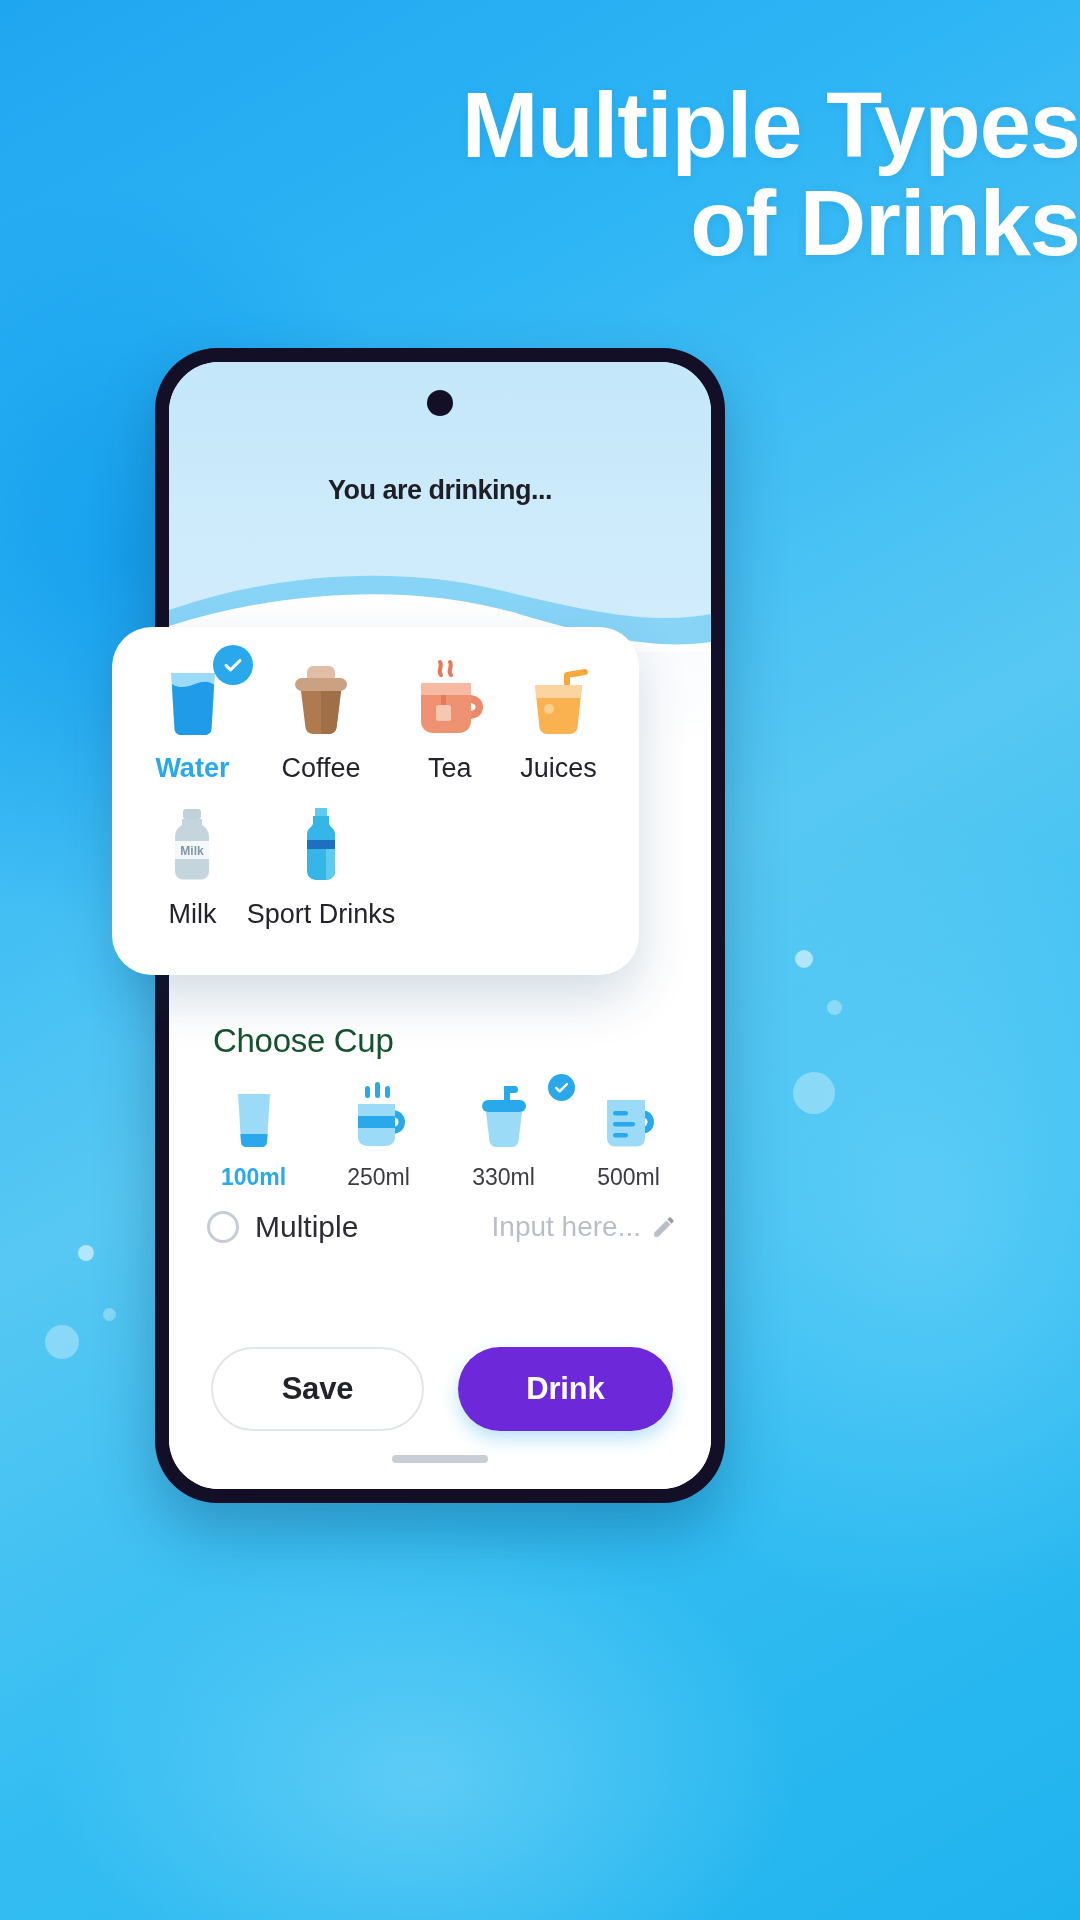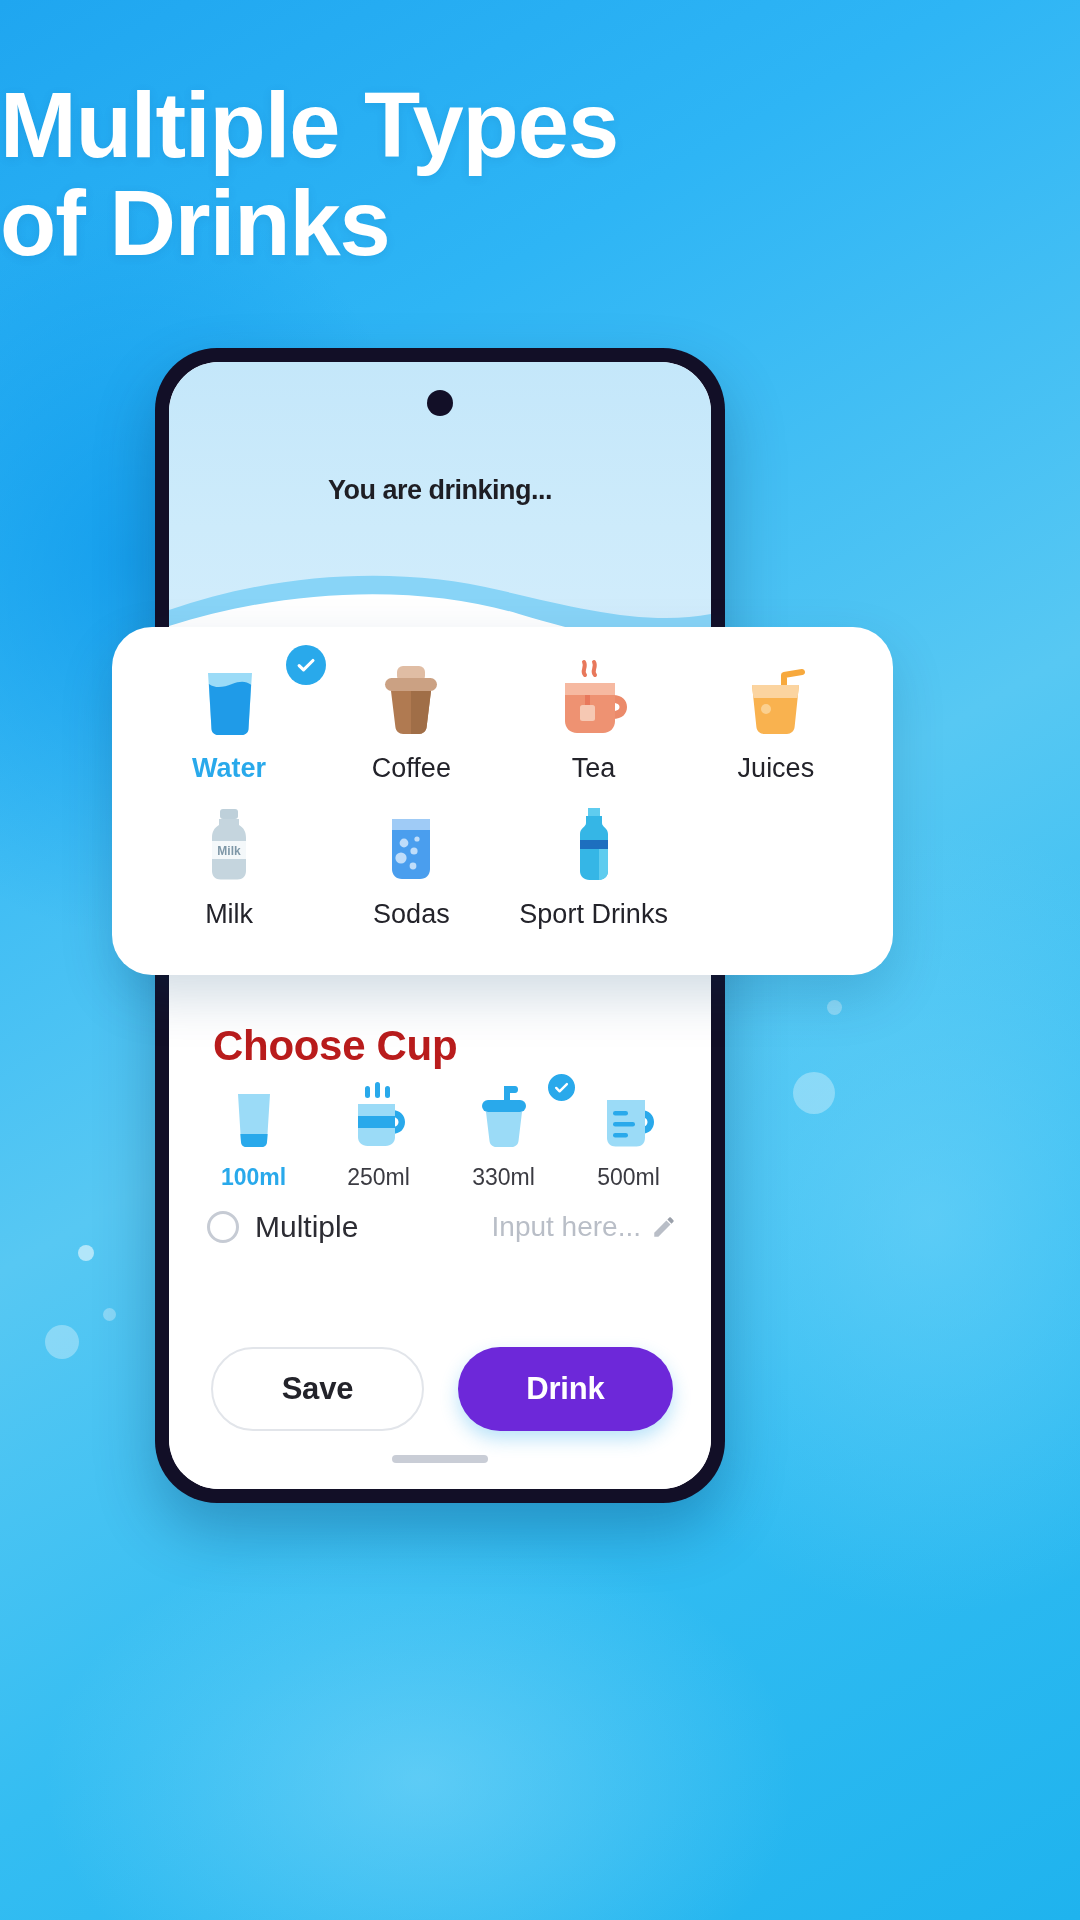--- a/index.html
+++ b/index.html
@@ -29,21 +29,21 @@
     position: absolute; left: 40px; bottom: -120px;
     width: 760px; height: 520px; border-radius: 50%;
     background: radial-gradient(ellipse at center, rgba(150,225,252,0.45) 0%, rgba(150,225,252,0) 70%);
   }
   .bubble { position: absolute; border-radius: 50%; background: rgba(255,255,255,0.55); }
   .bubble.soft { background: rgba(255,255,255,0.32); }
 
   
   .headline {
     position: absolute; left: 0; top: 76px; width: 1080px;
-    text-align: left;
+    text-align: right;
     color: #ffffff;
     font-size: 92px;
     line-height: 98px;
     font-weight: 700;
     letter-spacing: -1px;
     text-shadow: 0 2px 10px rgba(0,80,140,0.12);
   }
   .headline .l2 { display: block; }
 
   
@@ -81,21 +81,21 @@
     font-size: 27px; font-weight: 700; letter-spacing: -0.5px;
   }
   .home-indicator {
     position: absolute; left: 50%; bottom: 26px; transform: translateX(-50%);
     width: 96px; height: 8px; border-radius: 4px; background: #C9CDD6;
   }
 
   
   .choose-cup-title {
     position: absolute; left: 44px; top: 660px;
-    color: #b91c1c; font-size: 42px; font-weight: 700; letter-spacing: -0.3px;
+    color: #14532d; font-size: 33px; font-weight: 400; letter-spacing: -0.3px;
   }
   .cup-row {
     position: absolute; left: 22px; top: 718px; width: 500px;
     display: flex;
   }
   .cup-item {
     flex: 1; display: flex; flex-direction: column; align-items: center;
     position: relative;
   }
   .cup-art { position: relative; width: 72px; height: 74px; }
@@ -143,21 +143,21 @@
     text-align: center;
   }
   .btn-drink {
     flex: 1.03; background: #6d28d9; color: #ffffff;
     box-shadow: 0 8px 18px rgba(39,168,236,0.32);
   }
 
   
   .drinks-card {
     position: absolute; left: 112px; top: 627px;
-    width: 781px; height: 348px;
+    width: 527px; height: 348px;
     background: #ffffff;
     border-radius: 40px;
     box-shadow: 0 22px 52px rgba(5,60,105,0.18);
     padding: 30px 26px 26px 26px;
   }
   .drinks-grid {
     display: grid;
     grid-template-columns: repeat(4, 1fr);
     grid-template-rows: 1fr 1fr;
     height: 100%;
@@ -361,34 +361,20 @@
           <svg class="art" viewBox="0 0 86 86">
             <rect x="34" y="6" width="18" height="10" rx="3" fill="#BED0DA"></rect>
             <path d="M33,16 L53,16 L53,22 C58,25 60,29 60,35 L60,68 C60,73 56.5,76.5 51.5,76.5 L34.5,76.5 C29.5,76.5 26,73 26,68 L26,35 C26,29 28,25 33,22 Z" fill="#C5D5DE"></path>
             <rect x="26" y="38" width="34" height="18" fill="#F4F8FA"></rect>
             <text x="43" y="51.5" text-anchor="middle" font-family="Liberation Sans, sans-serif" font-size="12" font-weight="700" fill="#7E97A7">Milk</text>
           </svg>
         </div>
         <div class="drink-label">Milk</div>
       </div>
 
-      <div class="drink-item">
-        <div class="drink-art">
-          <svg class="art" viewBox="0 0 86 86">
-            <path d="M24,16 L62,16 L62,66 C62,72 58,76 52,76 L34,76 C28,76 24,72 24,66 Z" fill="#4A9EEE"></path>
-            <path d="M24,16 L62,16 L62,27 L24,27 Z" fill="#9FCBF6"></path>
-            <circle cx="36" cy="40" r="4.4" fill="#BFDDFA"></circle>
-            <circle cx="49" cy="36" r="2.6" fill="#BFDDFA"></circle>
-            <circle cx="46" cy="48" r="3.6" fill="#BFDDFA"></circle>
-            <circle cx="33" cy="55" r="5.6" fill="#BFDDFA"></circle>
-            <circle cx="45" cy="63" r="3.4" fill="#BFDDFA"></circle>
-          </svg>
-        </div>
-        <div class="drink-label">Sodas</div>
-      </div>
 
 
       <div class="drink-item">
         <div class="drink-art">
           <svg class="art" viewBox="0 0 86 86">
             <rect x="37" y="5" width="12" height="8" fill="#5FCCEF"></rect>
             <path d="M35,13 L51,13 L51,20 C51,24 57,25 57,31 L57,37 L29,37 L29,31 C29,25 35,24 35,20 Z" fill="#35B6E6"></path>
             <rect x="29" y="37" width="28" height="9" fill="#1D6FBF"></rect>
             <path d="M29,46 L57,46 L57,68 C57,73.5 53,77 47.5,77 L38.5,77 C33,77 29,73.5 29,68 Z" fill="#35B6E6"></path>
             <path d="M48,46 L57,46 L57,68 C57,73.5 53,77 47.5,77 L48,77 Z" fill="#5FCCEF"></path>

